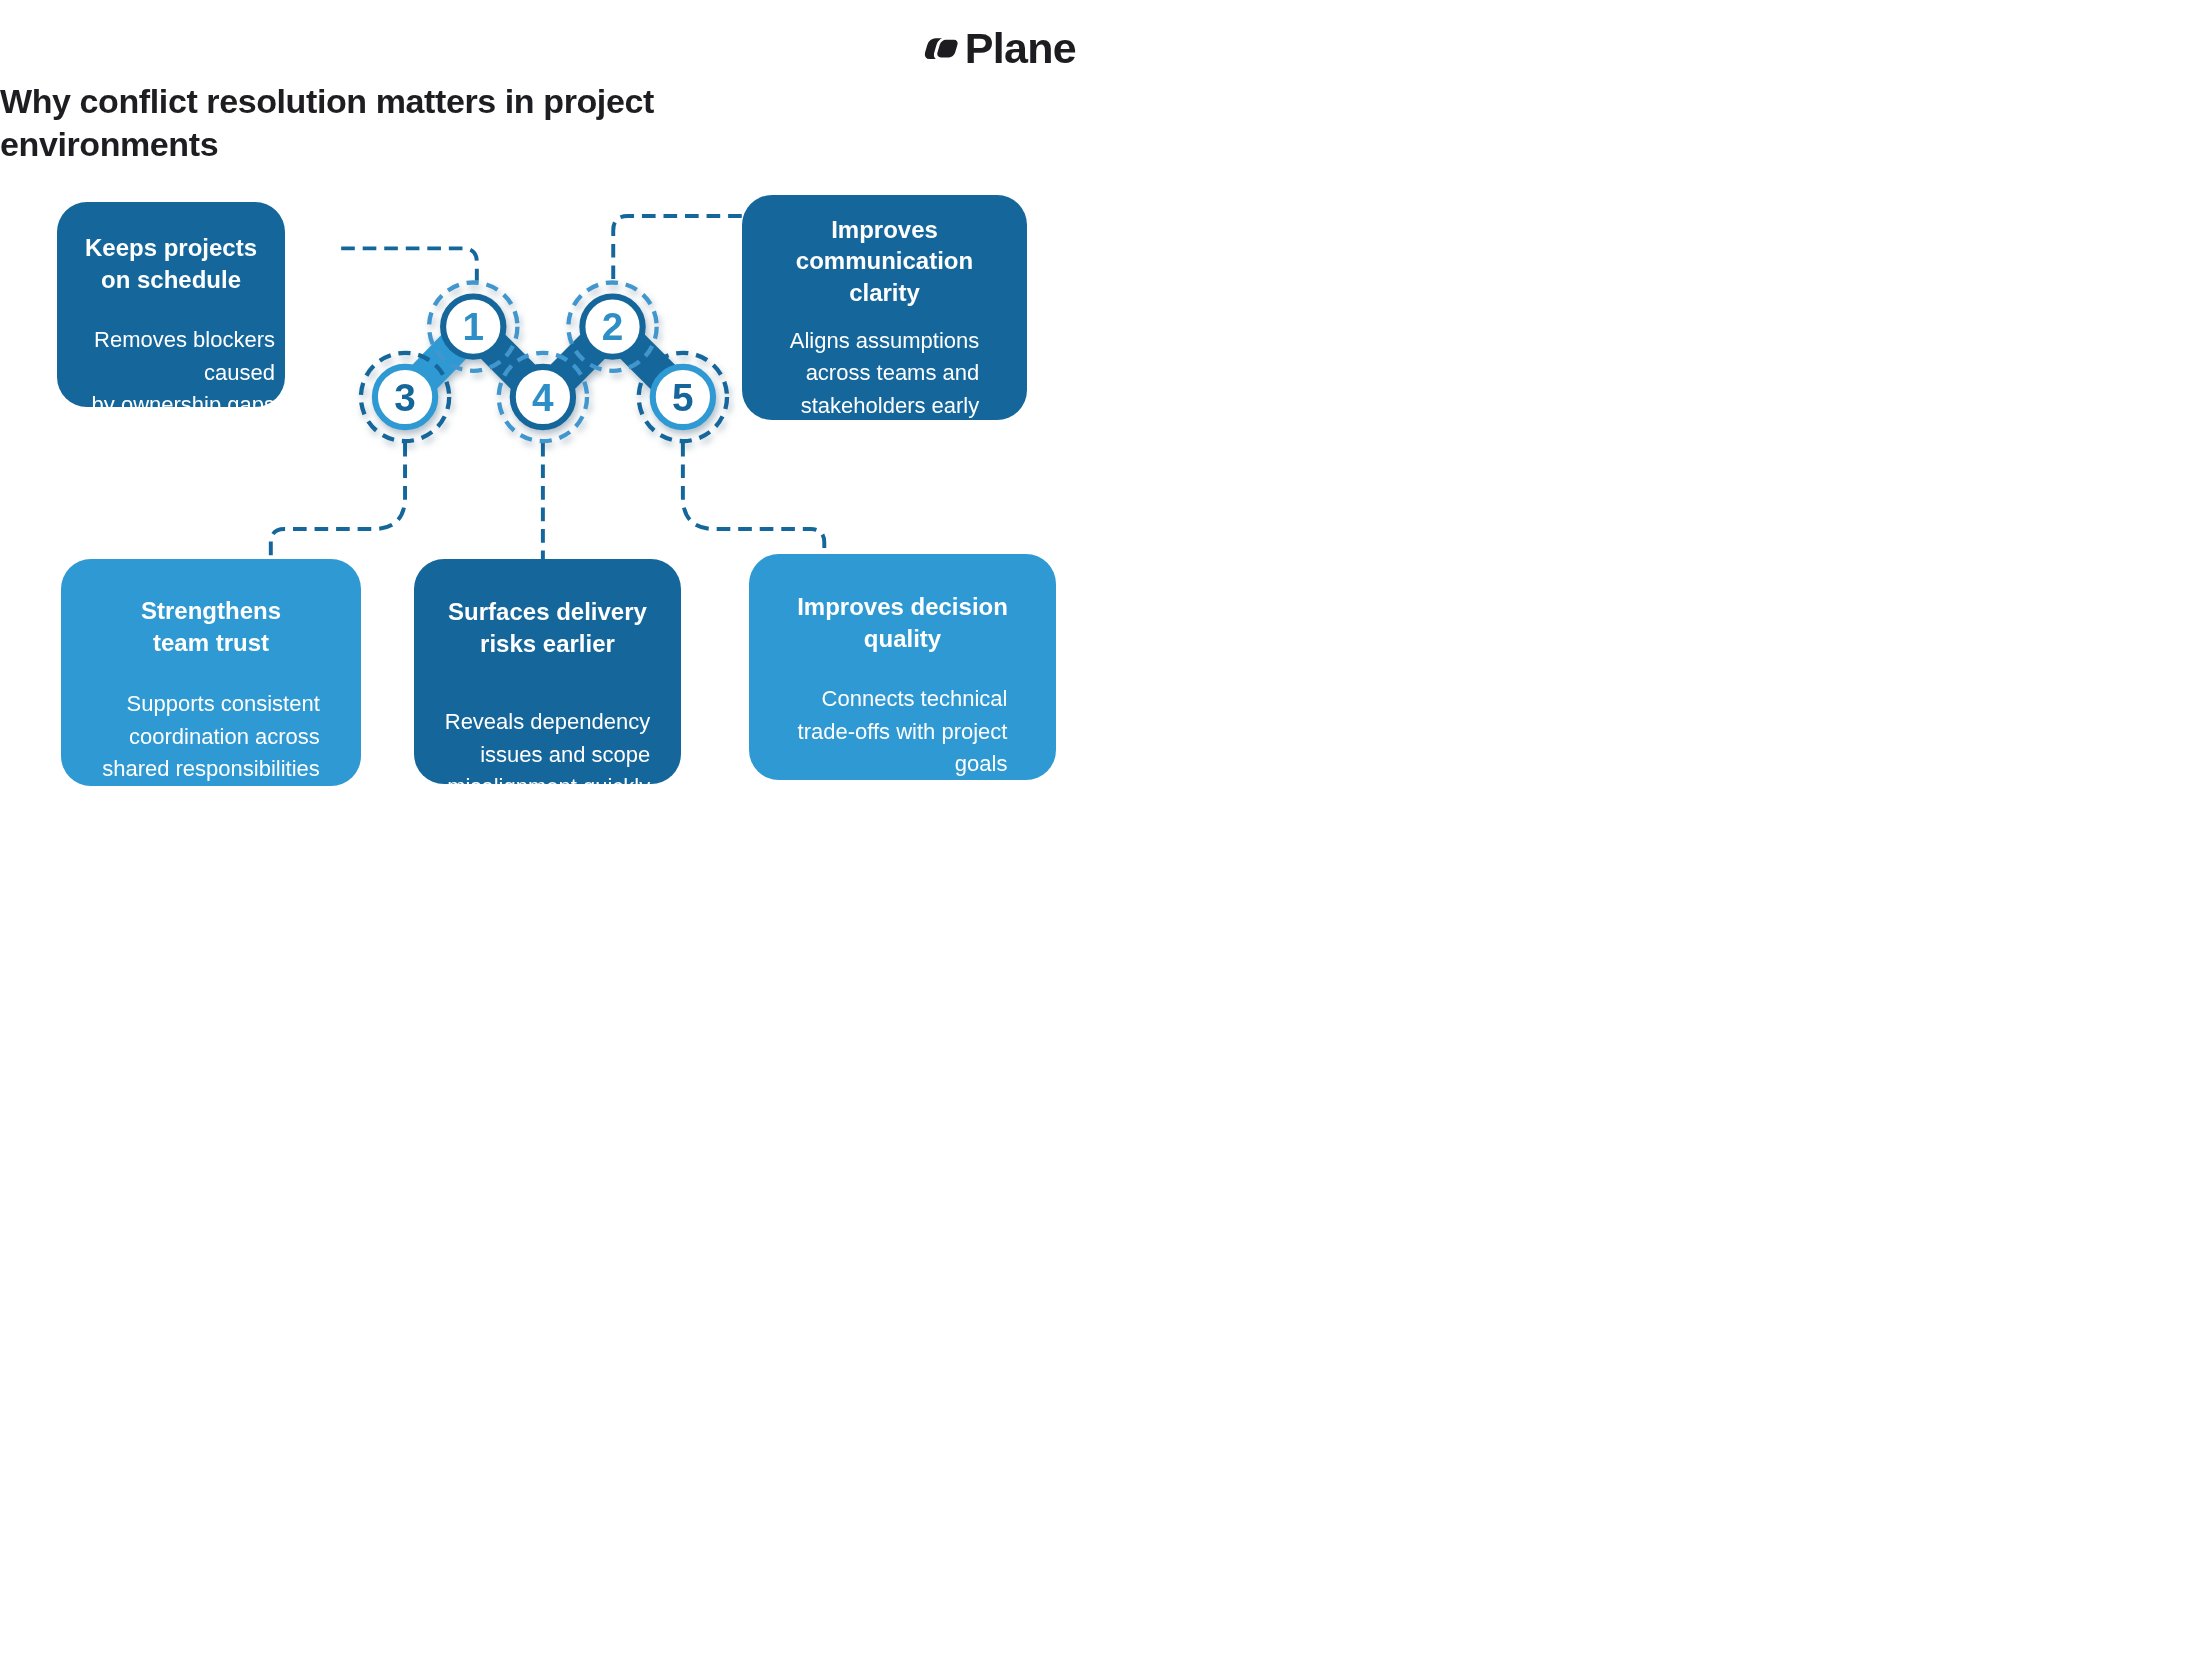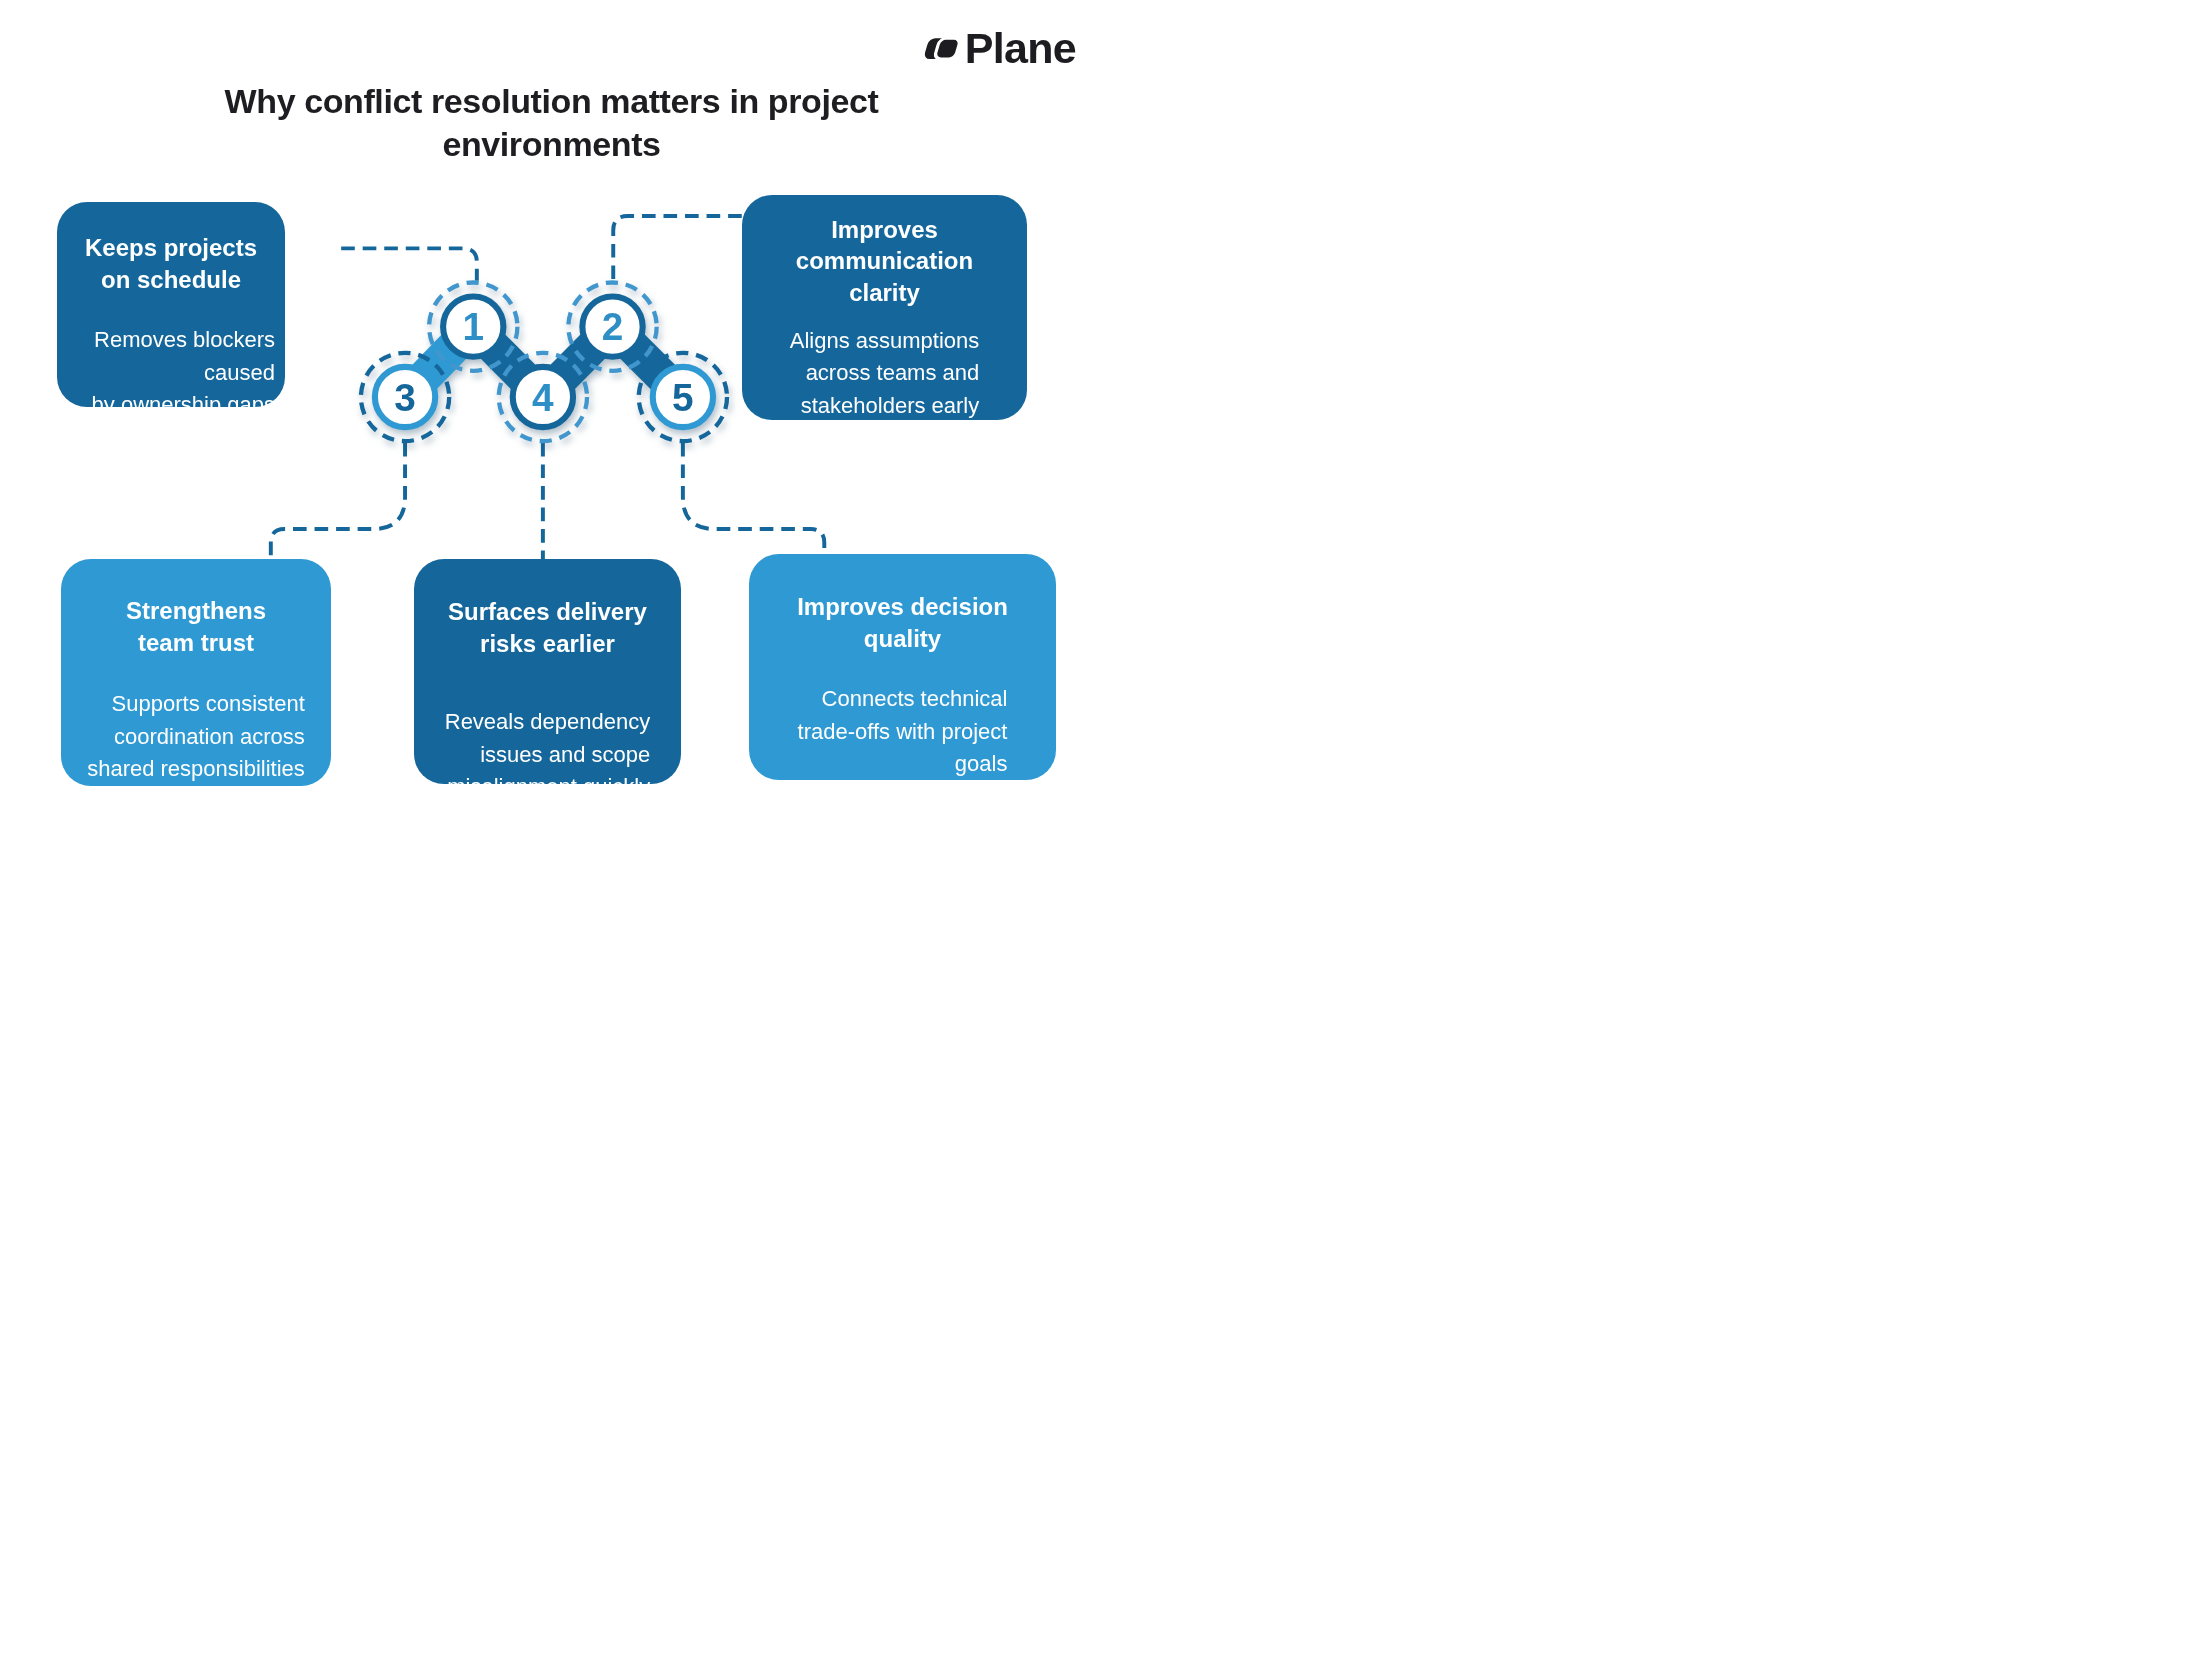--- a/index.html
+++ b/index.html
@@ -5,37 +5,37 @@
   html,body{margin:0;padding:0;background:#ffffff;}
   .canvas{
     position:relative;width:1103px;height:827px;background:#ffffff;overflow:hidden;
     font-family:"Liberation Sans","DejaVu Sans",sans-serif;
   }
   
   .logo{position:absolute;top:24.4px;right:27px;display:flex;align-items:center;gap:7.2px;}
   .logo-text{font-size:43px;font-weight:700;color:#1d1d21;letter-spacing:-0.7px;}
   
   .title{
-    position:absolute;top:80px;left:0;width:100%;text-align:center;
+    position:absolute;top:80px;left:0;width:100%;
     font-size:34px;line-height:1.27;font-weight:700;color:#1e1e22;
     letter-spacing:-0.4px;white-space:pre-line;margin:0;
   }
   
   .card{
     position:absolute;border-radius:30px;color:#ffffff;
     display:flex;flex-direction:column;align-items:center;
     box-sizing:border-box;text-align:center;
   }
   .card--dark{background:#15679b;}
   .card--light{background:#2f99d3;}
   .card-heading{font-size:24px;line-height:1.32;font-weight:700;white-space:pre-line;letter-spacing:0;}
   .card-body{font-size:22px;line-height:1.48;font-weight:400;white-space:pre-line;letter-spacing:0;text-align:right;}
   #card-top-left   {left:57px;  top:202px; width:228px; height:205px; padding:30px 10px 0; gap:29px;}
   #card-top-right  {left:742px;top:195px; width:285px; height:225px; padding:18.7px 10px 0; gap:16px;}
-  #card-bottom-left{left:61px;  top:559px; width:270px; height:227px; padding:36px 2px 0; gap:30px;}
+  #card-bottom-left{left:61px;  top:559px; width:300px; height:227px; padding:36px 2px 0; gap:30px;}
   #card-bottom-mid {left:414px; top:559px; width:267px; height:225px; padding:37px 7.2px 0; gap:47px;}
   #card-bottom-right{left:749px;top:554px;width:307px; height:226px; padding:37px 7.2px 0; gap:29px;}
   
   .chain-svg{position:absolute;left:0;top:0;}
   .chain{filter:drop-shadow(3px 6px 5px rgba(30,70,100,0.35));}
   .num{font-family:"Liberation Sans","DejaVu Sans",sans-serif;font-size:54px;font-weight:700;}
 </style>
 </head>
 <body>
 

